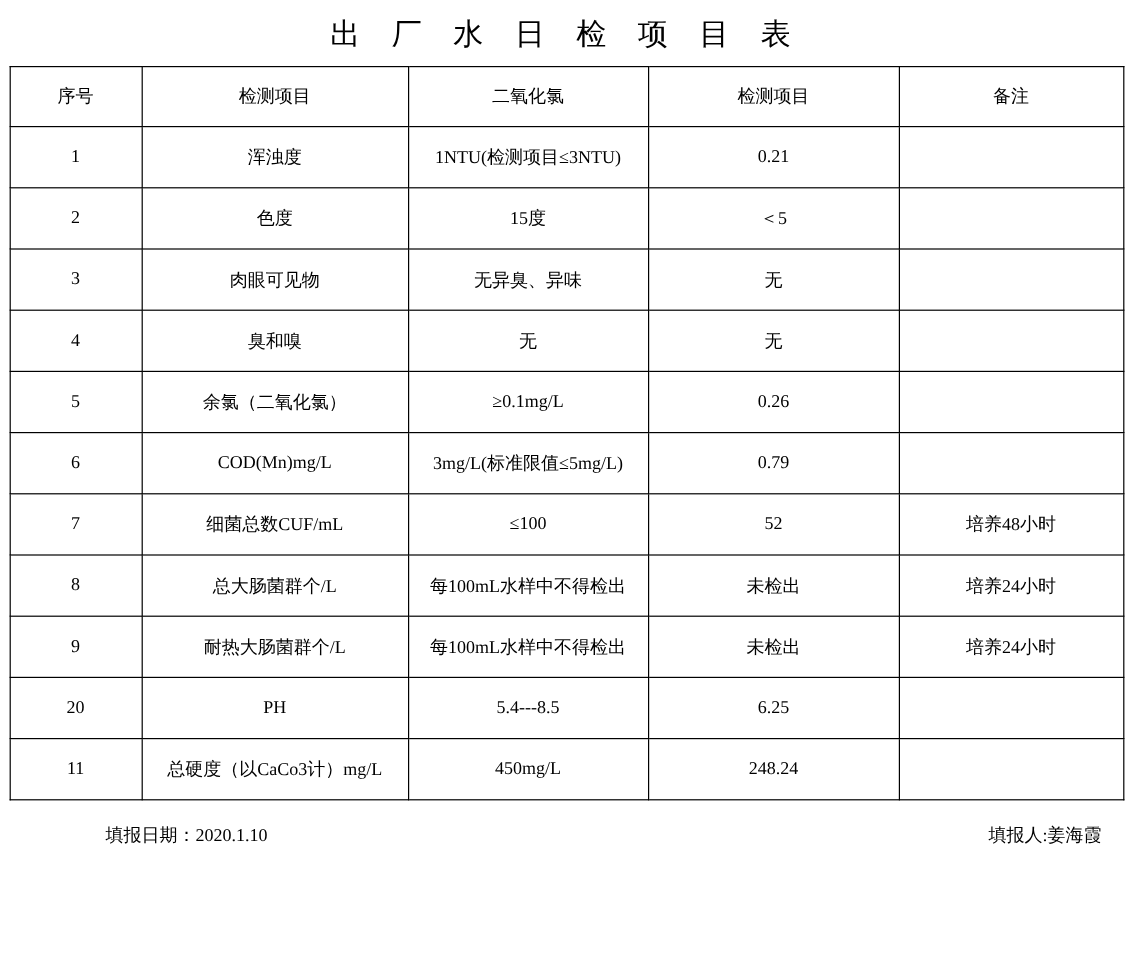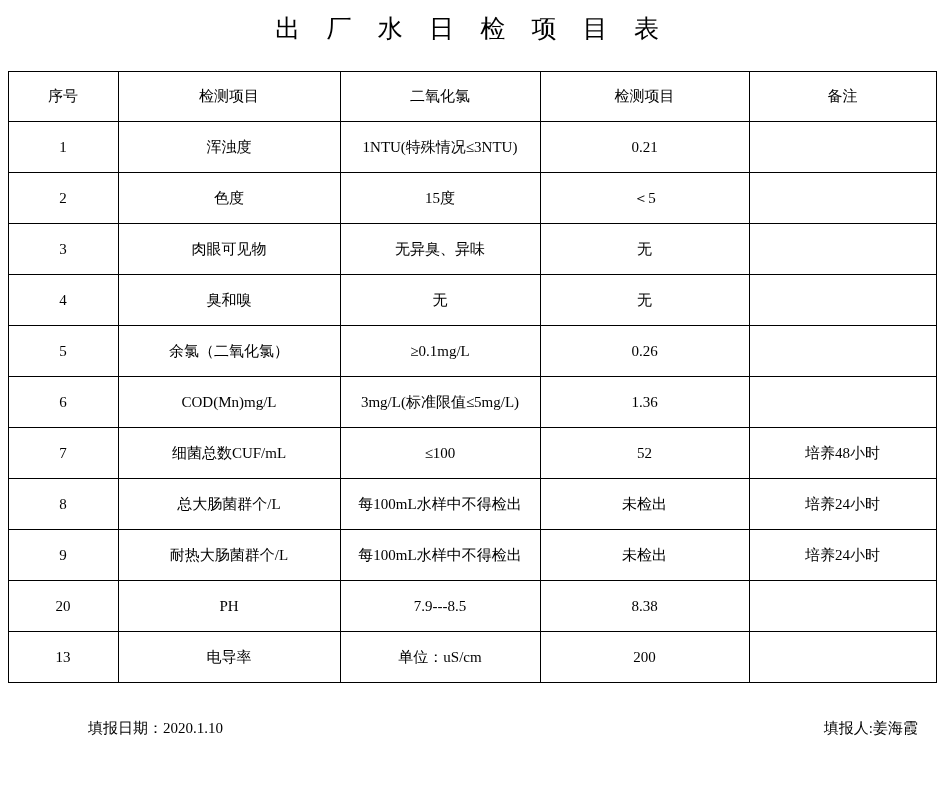--- a/index.html
+++ b/index.html
@@ -25,21 +25,21 @@
     font-size: 25px;
     letter-spacing: 10px;
     padding-top: 12px;
     padding-bottom: 10px;
     font-family: "Liberation Serif", "DejaVu Serif", serif;
     white-space: nowrap;
   }
   table.report {
     border-collapse: collapse;
     width: 928px;
-    margin: 16px auto;
+    margin: 0 auto;
     table-layout: fixed;
   }
   table.report td, table.report th {
     border: 1px solid #000000;
     text-align: center;
     vertical-align: middle;
     font-weight: normal;
     font-size: 15px;
     font-family: "Liberation Serif", "DejaVu Serif", serif;
   }
@@ -98,21 +98,21 @@
         <th>检测项目</th>
         <th>二氧化氯</th>
         <th>检测项目</th>
         <th>备注</th>
       </tr>
     </thead>
     <tbody>
       <tr>
         <td>1</td>
         <td>浑浊度</td>
-        <td>1NTU(特殊情况≤3NTU)</td>
+        <td>1NTU(检测项目≤3NTU)</td>
         <td>0.21</td>
         <td></td>
       </tr>
       <tr>
         <td>2</td>
         <td>色度</td>
         <td>15度</td>
         <td>＜5</td>
         <td></td>
       </tr>
@@ -134,21 +134,21 @@
         <td>5</td>
         <td>余氯（二氧化氯）</td>
         <td>≥0.1mg/L</td>
         <td>0.26</td>
         <td></td>
       </tr>
       <tr>
         <td>6</td>
         <td>COD(Mn)mg/L</td>
         <td>3mg/L(标准限值≤5mg/L)</td>
-        <td>1.36</td>
+        <td>0.79</td>
         <td></td>
       </tr>
       <tr>
         <td>7</td>
         <td>细菌总数CUF/mL</td>
         <td>≤100</td>
         <td>52</td>
         <td>培养48小时</td>
       </tr>
       <tr>
@@ -161,29 +161,29 @@
       <tr>
         <td>9</td>
         <td>耐热大肠菌群个/L</td>
         <td>每100mL水样中不得检出</td>
         <td>未检出</td>
         <td>培养24小时</td>
       </tr>
       <tr>
         <td>20</td>
         <td>PH</td>
-        <td>7.9---8.5</td>
-        <td>8.38</td>
+        <td>5.4---8.5</td>
+        <td>6.25</td>
         <td></td>
       </tr>
       <tr>
-        <td>13</td>
-        <td>电导率</td>
-        <td>单位：uS/cm</td>
-        <td>200</td>
+        <td>11</td>
+        <td>总硬度（以CaCo3计）mg/L</td>
+        <td>450mg/L</td>
+        <td>248.24</td>
         <td></td>
       </tr>
     </tbody>
   </table>
 
   <div class="footer">
     <div class="left">填报日期：2020.1.10</div>
     <div class="right">填报人:姜海霞</div>
   </div>
 

